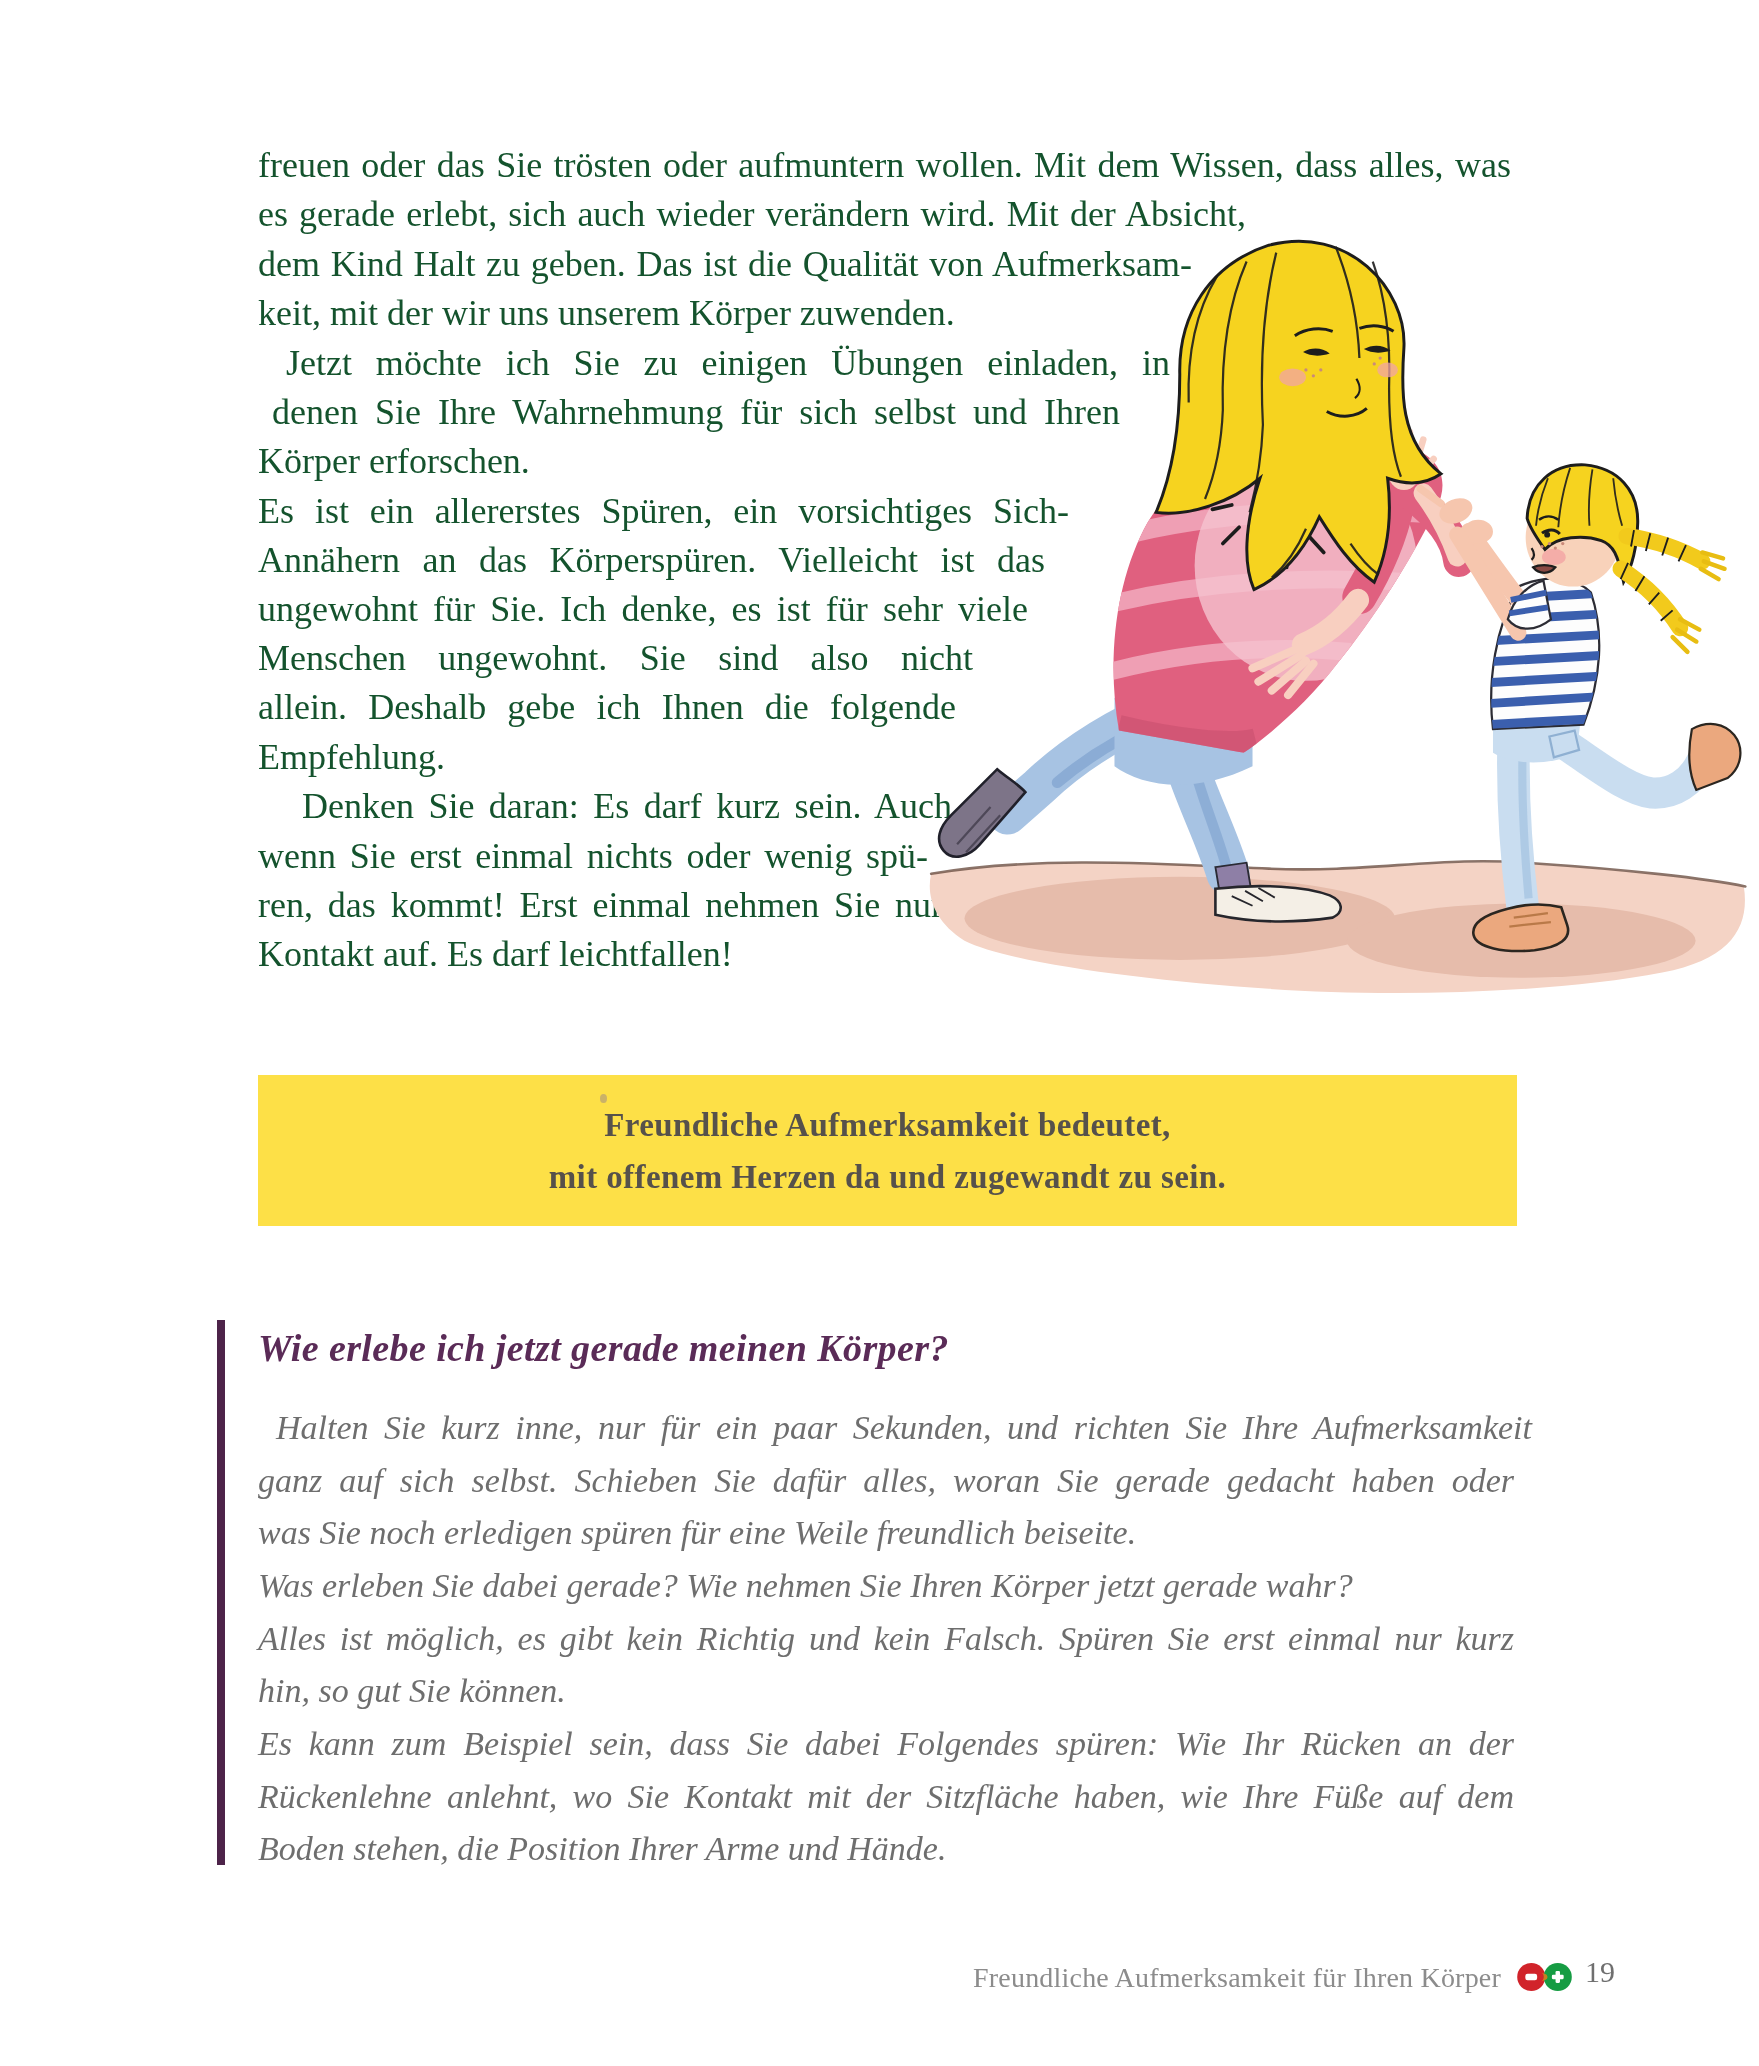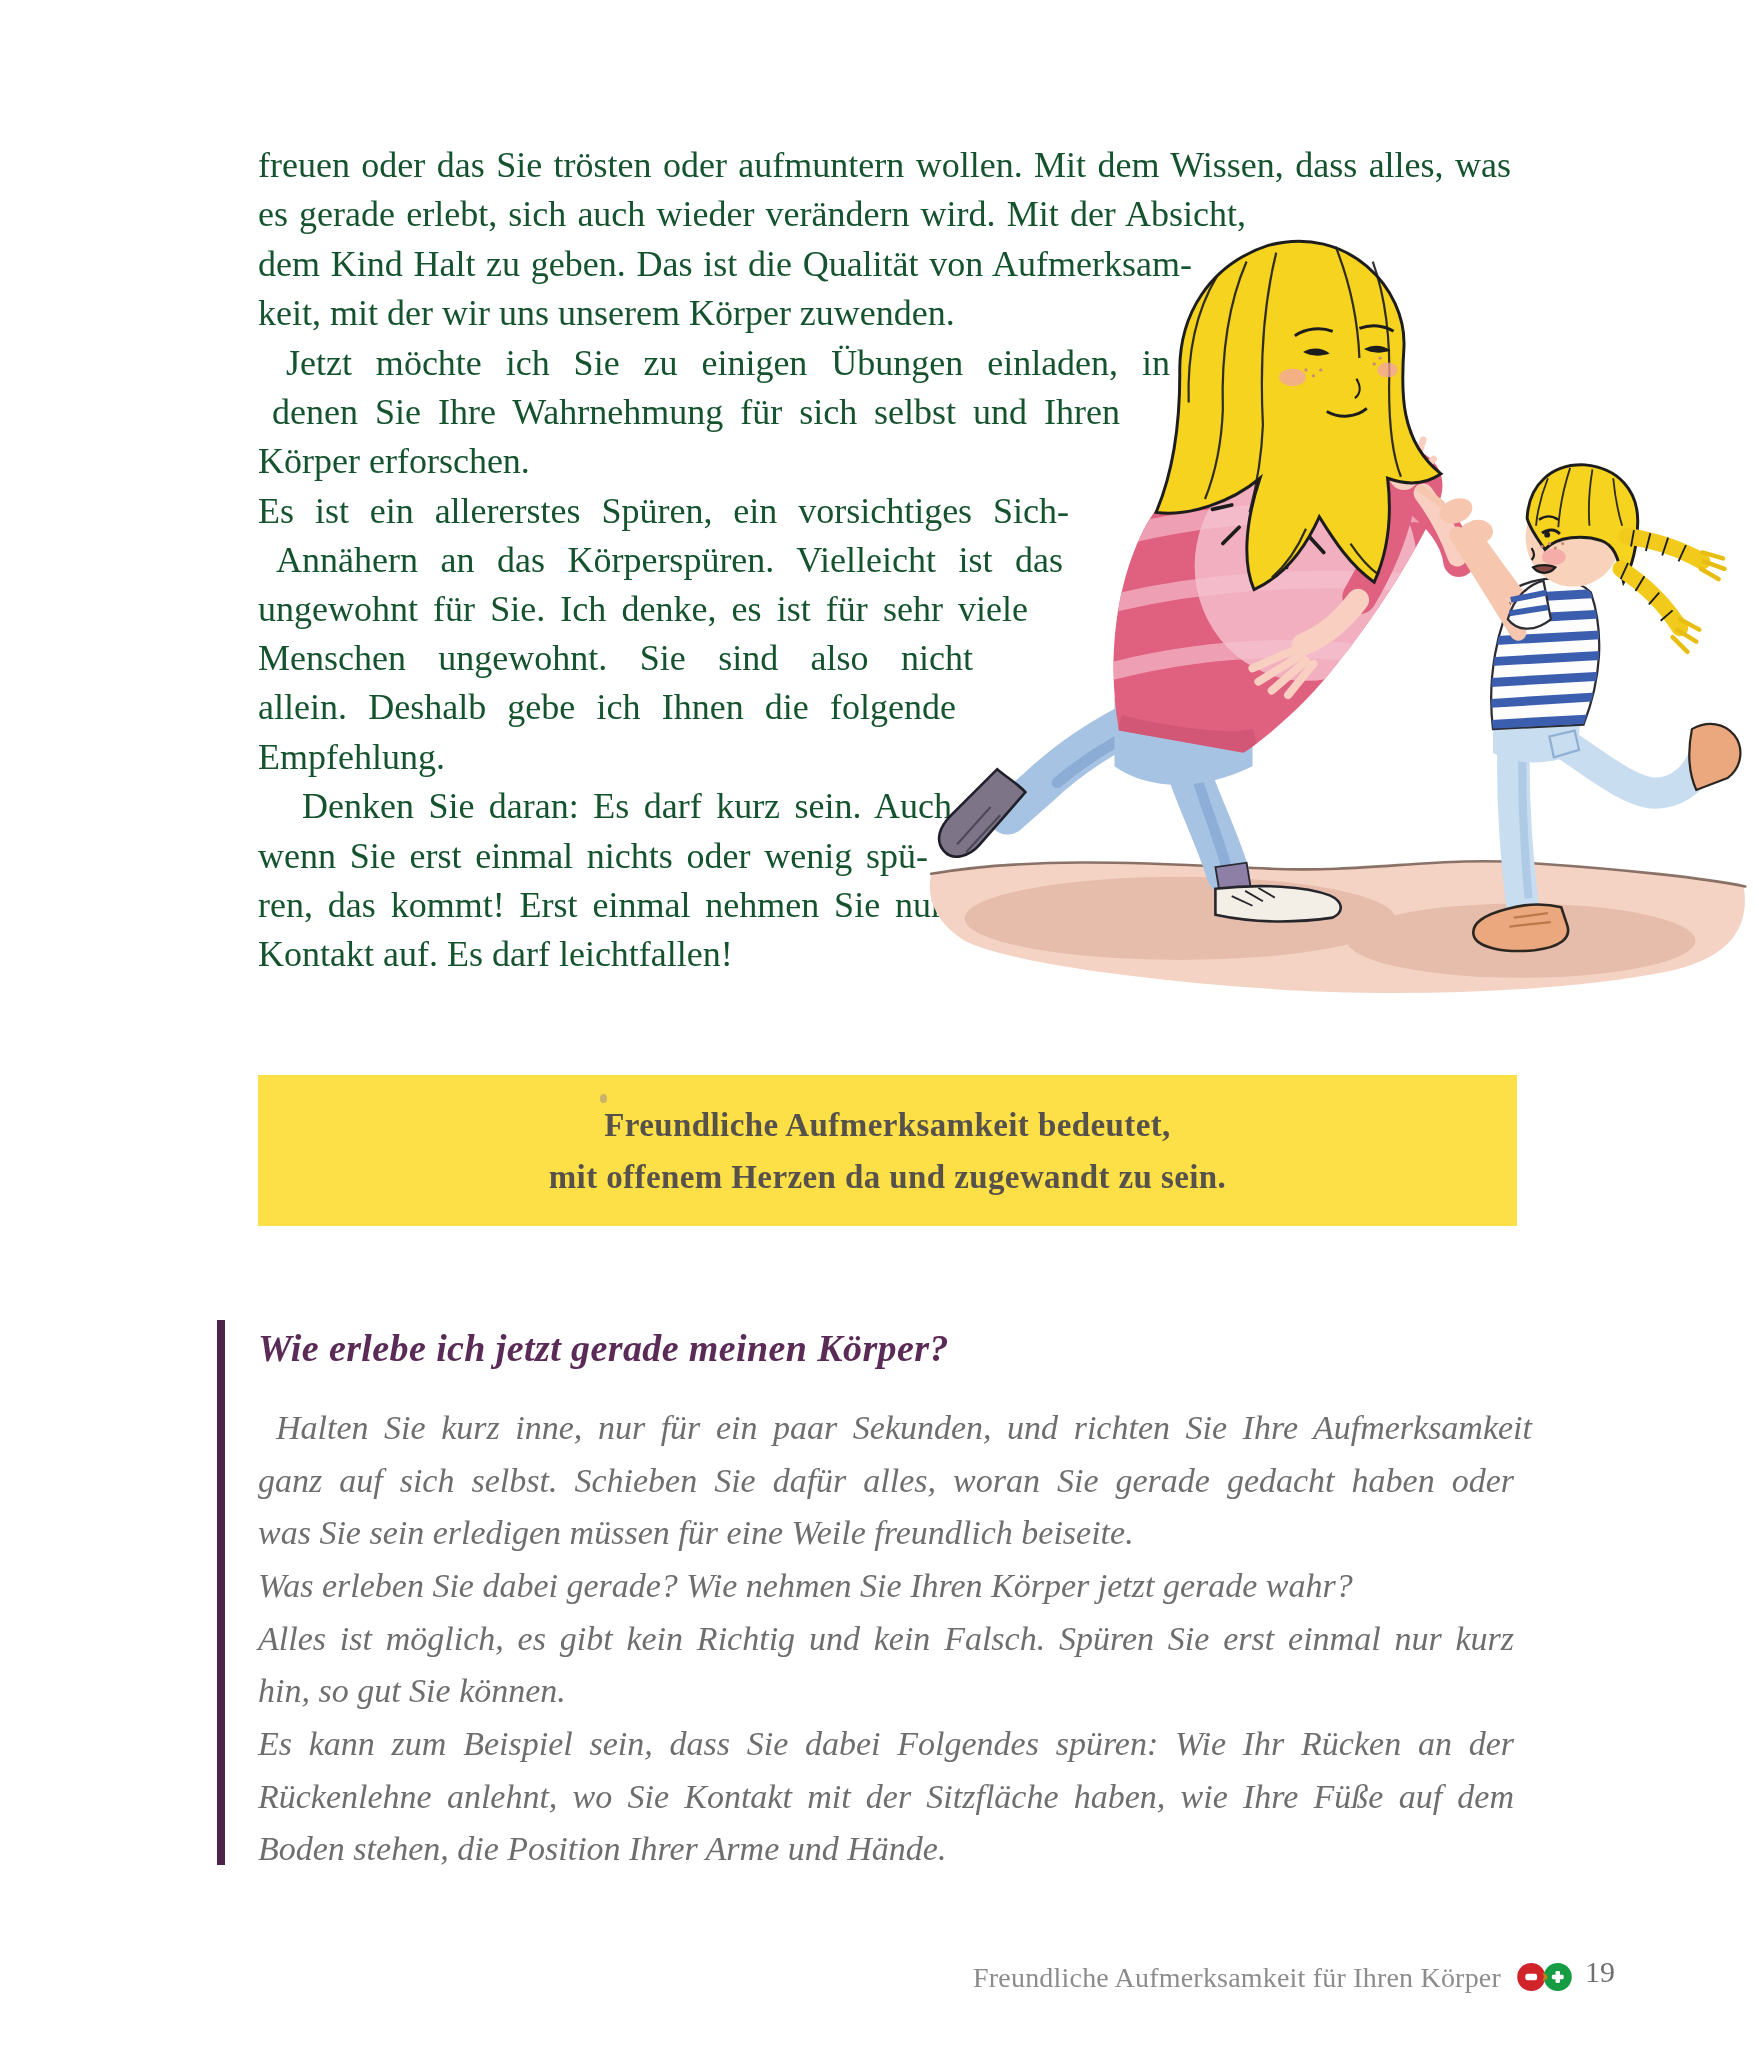--- a/index.html
+++ b/index.html
@@ -54,21 +54,21 @@
 
   <div>
     <div class="bl j" style="left:258px;top:142px;width:1253px">freuen oder das Sie trösten oder aufmuntern wollen. Mit dem Wissen, dass alles, was</div>
     <div class="bl j" style="left:258px;top:191px;width:988px">es gerade erlebt, sich auch wieder verändern wird. Mit der Absicht,</div>
     <div class="bl j" style="left:258px;top:241px;width:934px">dem Kind Halt zu geben. Das ist die Qualität von Aufmerksam-</div>
     <div class="bl" style="left:258px;top:290px;width:1039px">keit, mit der wir uns unserem Körper zuwenden.</div>
     <div class="bl j" style="left:286px;top:340px;width:884px">Jetzt möchte ich Sie zu einigen Übungen einladen, in</div>
     <div class="bl j" style="left:272px;top:389px;width:848px">denen Sie Ihre Wahrnehmung für sich selbst und Ihren</div>
     <div class="bl" style="left:258px;top:438px;width:668px">Körper erforschen.</div>
     <div class="bl j" style="left:258px;top:488px;width:811px">Es ist ein allererstes Spüren, ein vorsichtiges Sich-</div>
-    <div class="bl j" style="left:276px;top:537px;width:787px">Annähern an das Körperspüren. Vielleicht ist das</div>
+    <div class="bl j" style="left:258px;top:537px;width:787px">Annähern an das Körperspüren. Vielleicht ist das</div>
     <div class="bl j" style="left:258px;top:586px;width:770px">ungewohnt für Sie. Ich denke, es ist für sehr viele</div>
     <div class="bl j" style="left:258px;top:635px;width:715px">Menschen ungewohnt. Sie sind also nicht</div>
     <div class="bl j" style="left:258px;top:684px;width:698px">allein. Deshalb gebe ich Ihnen die folgende</div>
     <div class="bl" style="left:258px;top:734px;width:520px">Empfehlung.</div>
     <div class="bl j" style="left:302px;top:783px;width:650px">Denken Sie daran: Es darf kurz sein. Auch</div>
     <div class="bl j" style="left:258px;top:833px;width:670px">wenn Sie erst einmal nichts oder wenig spü-</div>
     <div class="bl j" style="left:258px;top:882px;width:685px">ren, das kommt! Erst einmal nehmen Sie nur</div>
     <div class="bl" style="left:258px;top:931px;width:668px">Kontakt auf. Es darf leichtfallen!</div>
   </div>
 
@@ -240,21 +240,21 @@
     <div class="quote-line">Freundliche Aufmerksamkeit bedeutet,</div>
     <div class="quote-line">mit offenem Herzen da und zugewandt zu sein.</div>
   </div>
   <div class="speck"></div>
 
   <div class="accent-bar"></div>
   <div class="ex-heading">Wie erlebe ich jetzt gerade meinen Körper?</div>
   <div>
     <div class="el j" style="left:276px;top:1405px;width:1256px">Halten Sie kurz inne, nur für ein paar Sekunden, und richten Sie Ihre Aufmerksamkeit</div>
     <div class="el j" style="left:258px;top:1458px;width:1256px">ganz auf sich selbst. Schieben Sie dafür alles, woran Sie gerade gedacht haben oder</div>
-    <div class="el" style="left:258px;top:1510px;width:1256px">was Sie sein erledigen müssen für eine Weile freundlich beiseite.</div>
+    <div class="el" style="left:258px;top:1510px;width:1256px">was Sie noch erledigen spüren für eine Weile freundlich beiseite.</div>
     <div class="el" style="left:258px;top:1563px;width:1256px">Was erleben Sie dabei gerade? Wie nehmen Sie Ihren Körper jetzt gerade wahr?</div>
     <div class="el j" style="left:258px;top:1616px;width:1256px">Alles ist möglich, es gibt kein Richtig und kein Falsch. Spüren Sie erst einmal nur kurz</div>
     <div class="el" style="left:258px;top:1668px;width:1256px">hin, so gut Sie können.</div>
     <div class="el j" style="left:258px;top:1721px;width:1256px">Es kann zum Beispiel sein, dass Sie dabei Folgendes spüren: Wie Ihr Rücken an der</div>
     <div class="el j" style="left:258px;top:1774px;width:1256px">Rückenlehne anlehnt, wo Sie Kontakt mit der Sitzfläche haben, wie Ihre Füße auf dem</div>
     <div class="el" style="left:258px;top:1826px;width:1256px">Boden stehen, die Position Ihrer Arme und Hände.</div>
   </div>
 
   <div>
     <span class="footer-title">Freundliche Aufmerksamkeit für Ihren Körper</span>

